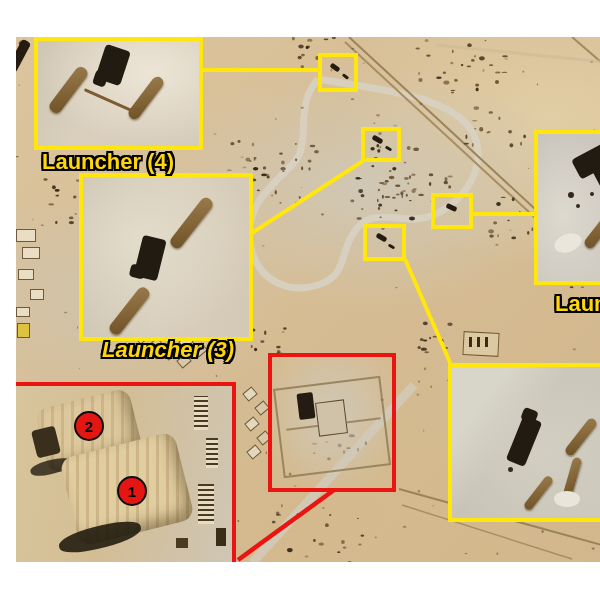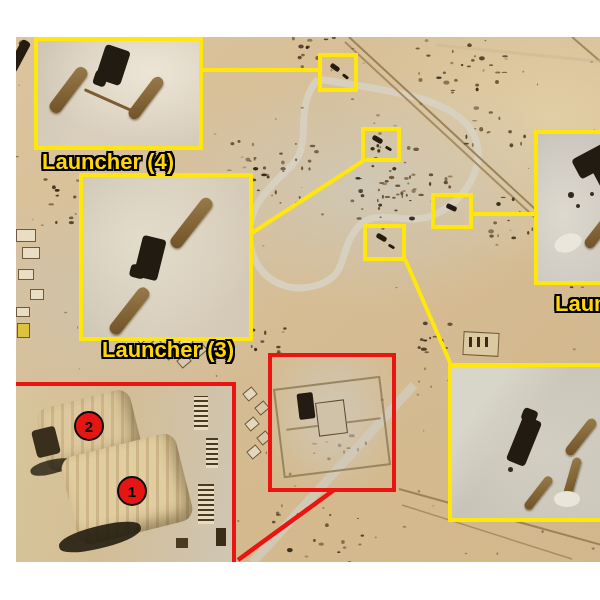--- a/index.html
+++ b/index.html
@@ -523,21 +523,21 @@
     <div class="callout-label" style="left:26px;top:112px;">Launcher (4)</div>
 
     <div class="inset ybox" style="left:63px;top:136px;width:174px;height:168px;
                 background:radial-gradient(ellipse at 35% 40%,#e3dccb 0%,rgba(227,220,203,0) 75%),
                 linear-gradient(100deg,#cdc5b3 0%,#d8cebc 50%,#d4c9b5 100%);">
       <div class="berm" style="left:102px;top:16px;width:13px;height:60px;transform:rotate(38deg);"></div>
       <div class="veh" style="left:55px;top:60px;width:24px;height:42px;transform:rotate(14deg);"></div>
       <div class="veh" style="left:47px;top:88px;width:15px;height:13px;transform:rotate(14deg);"></div>
       <div class="berm" style="left:40px;top:106px;width:13px;height:56px;transform:rotate(38deg);"></div>
     </div>
-    <div class="callout-label" style="left:86px;top:300px;">Launcher (3)</div>
+    <div class="callout-label" style="left:86px;top:300px;font-style:italic;">Launcher (3)</div>
 
     <div class="inset ybox" style="left:518px;top:93px;width:92px;height:155px;
                 background:radial-gradient(ellipse at 30% 55%,#ddd9cf 0%,rgba(221,217,207,0) 75%),
                 linear-gradient(120deg,#c9c5bc 0%,#cfcbc2 100%);">
       <div class="veh" style="left:36px;top:16px;width:38px;height:22px;transform:rotate(-28deg);"></div>
       <div class="veh" style="left:58px;top:28px;width:17px;height:28px;transform:rotate(-28deg);"></div>
       <div class="berm" style="left:58px;top:70px;width:11px;height:48px;transform:rotate(38deg);"></div>
       <div style="position:absolute;left:30px;top:58px;width:6px;height:6px;background:#33281a;border-radius:50%;"></div>
       <div style="position:absolute;left:38px;top:70px;width:4px;height:4px;background:#33281a;border-radius:50%;"></div>
       <div style="position:absolute;left:52px;top:58px;width:4px;height:4px;background:#33281a;border-radius:50%;"></div>

